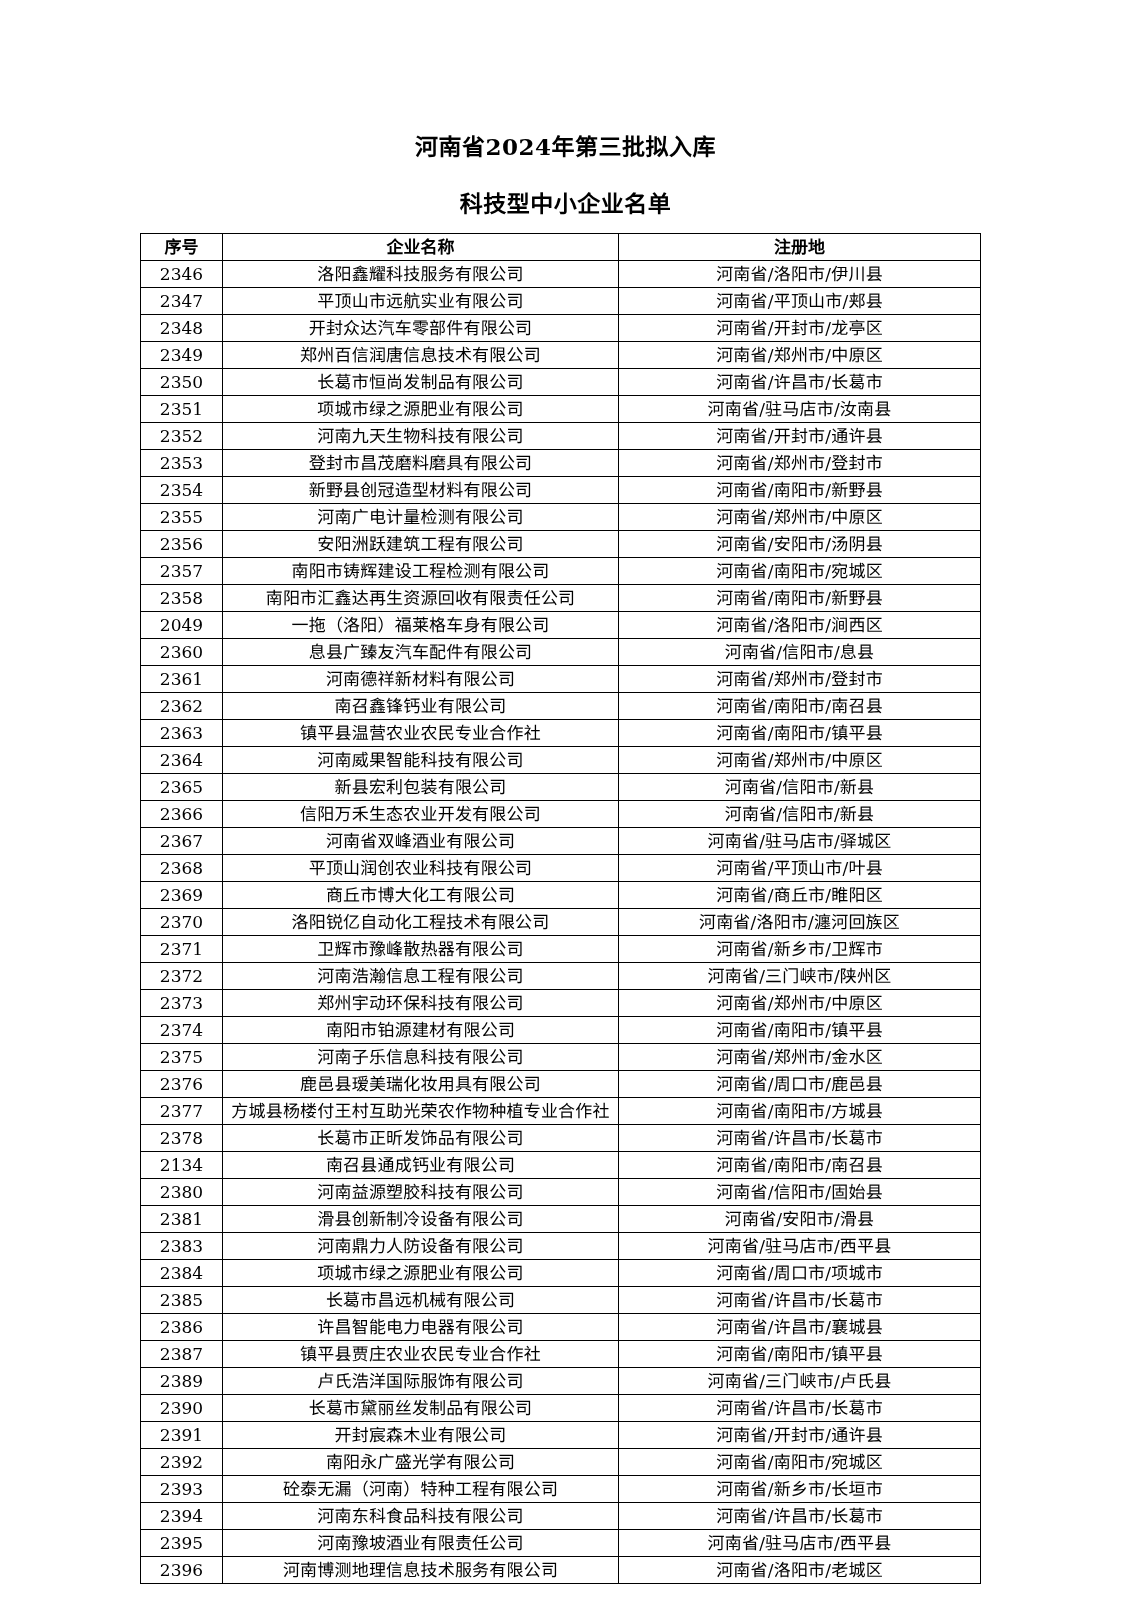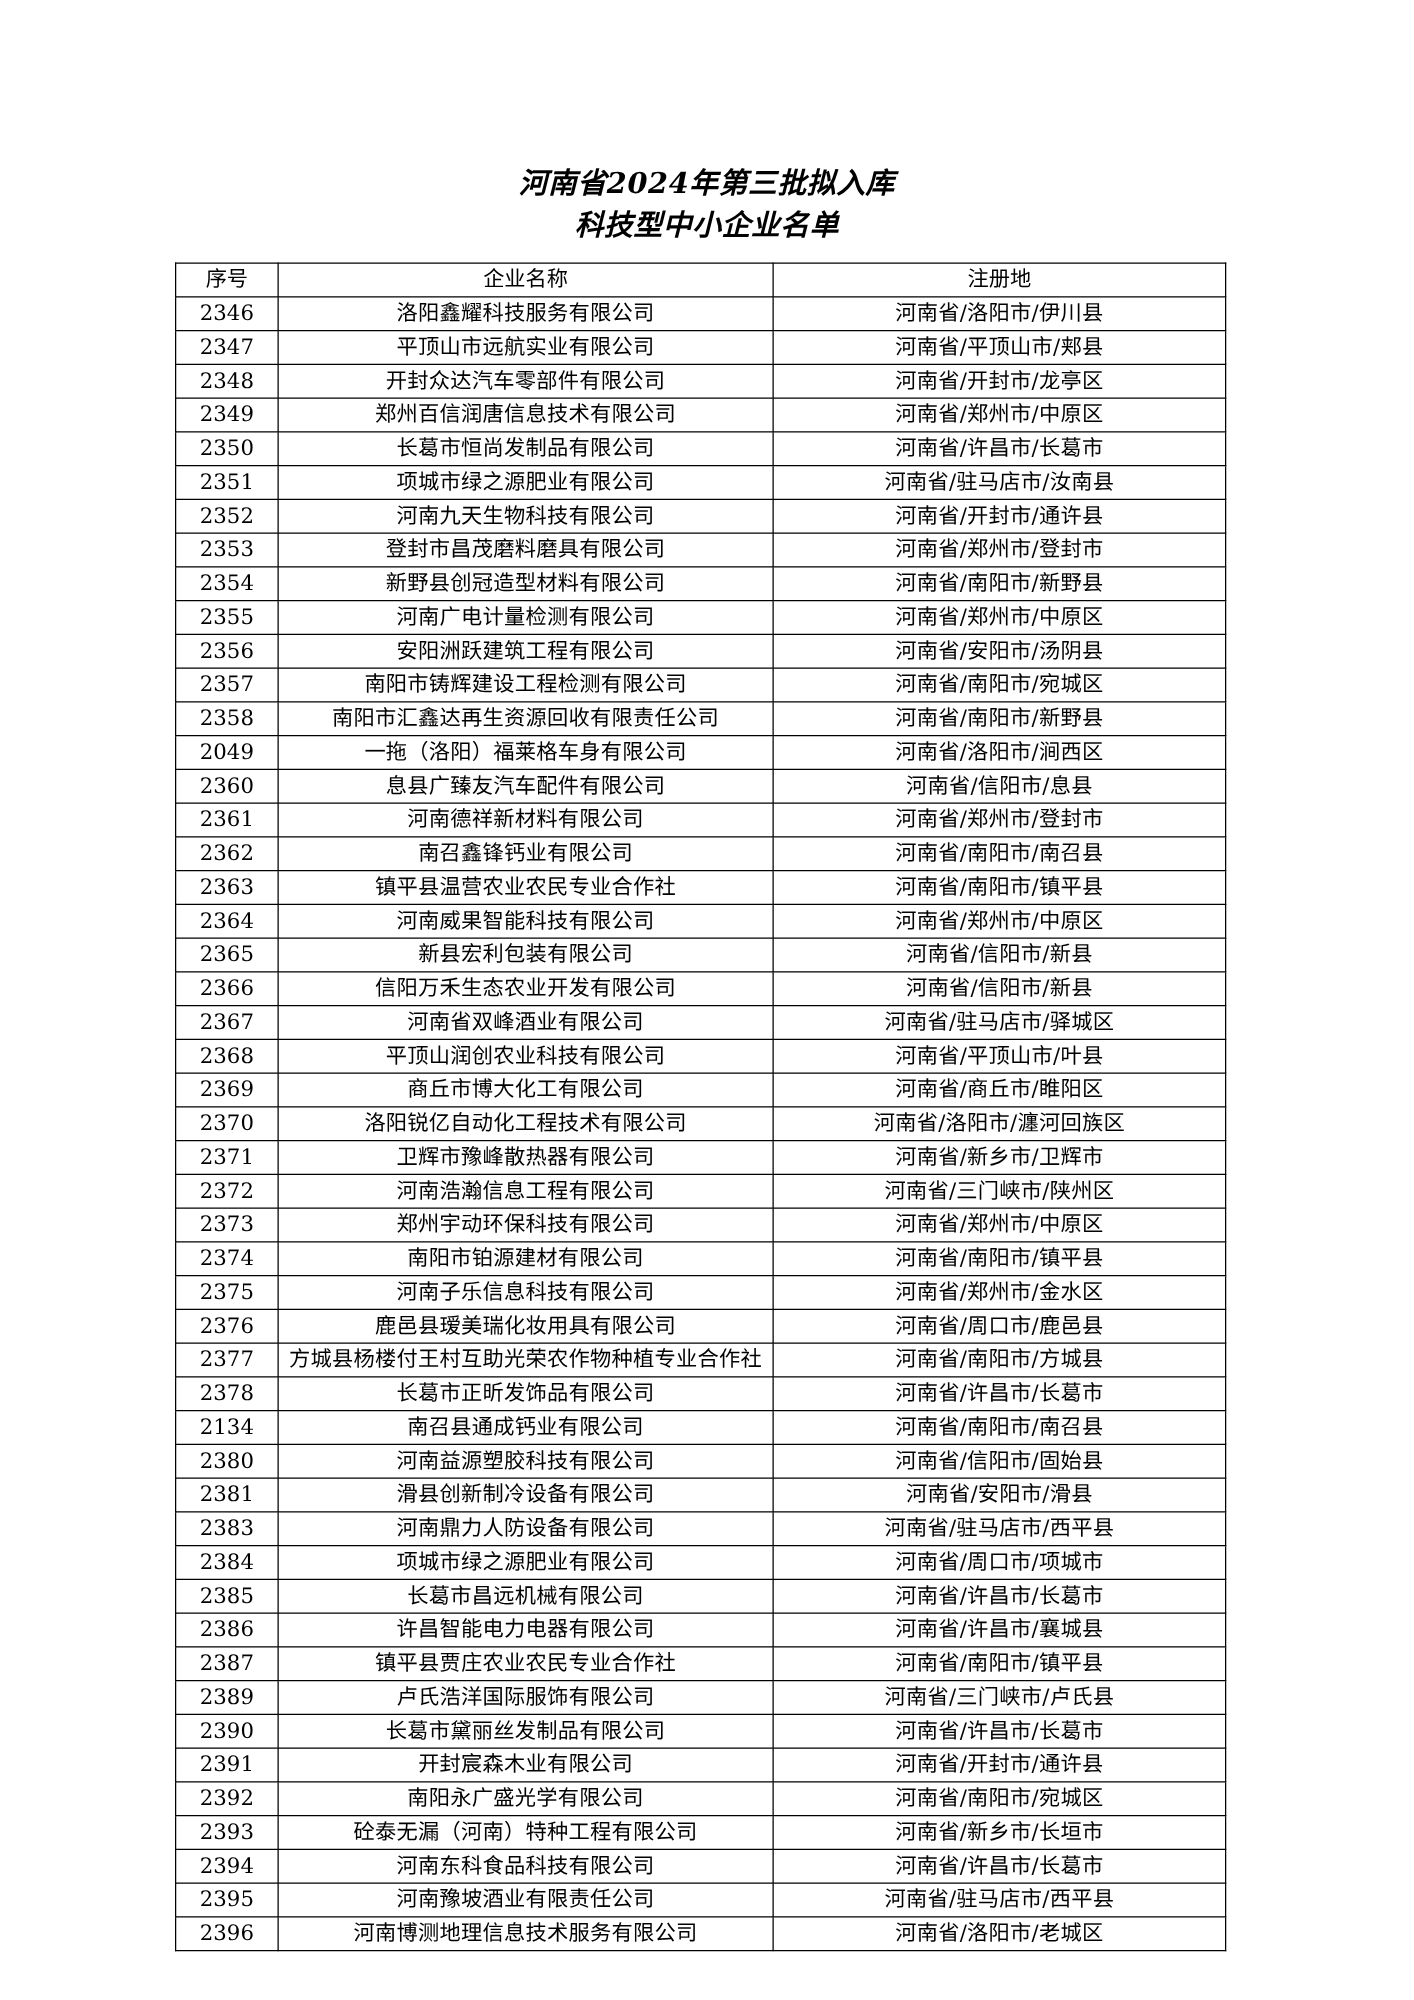--- a/index.html
+++ b/index.html
@@ -21,45 +21,45 @@
     box-sizing: border-box;
     padding: 130px 140px 0 140px;
   }
   .doc-title {
     text-align: center;
     font-size: 23px;
     font-weight: bold;
     line-height: 34px;
     letter-spacing: 0.5px;
     font-family: "DejaVu Serif", "Liberation Serif", serif;
-    font-style: italic;
   }
   .doc-title .line2 {
     display: block;
+    margin-top: 23px;
   }
   table.listing {
     margin-top: 12px;
     border-collapse: collapse;
     width: 840px;
     table-layout: fixed;
   }
   table.listing th,
   table.listing td {
     border: 1px solid #000000;
     font-size: 17px;
     line-height: 18px;
     height: 26px;
     text-align: center;
     vertical-align: middle;
     padding: 0 2px;
     white-space: nowrap;
     overflow: hidden;
   }
   table.listing th {
-    font-weight: normal;
+    font-weight: bold;
   }
   col.c-no    { width: 82px; }
   col.c-name  { width: 396px; }
   col.c-place { width: 362px; }
   .cell-name {
     letter-spacing: 0.2px;
   }
   .cell-place {
     letter-spacing: 0.2px;
   }

